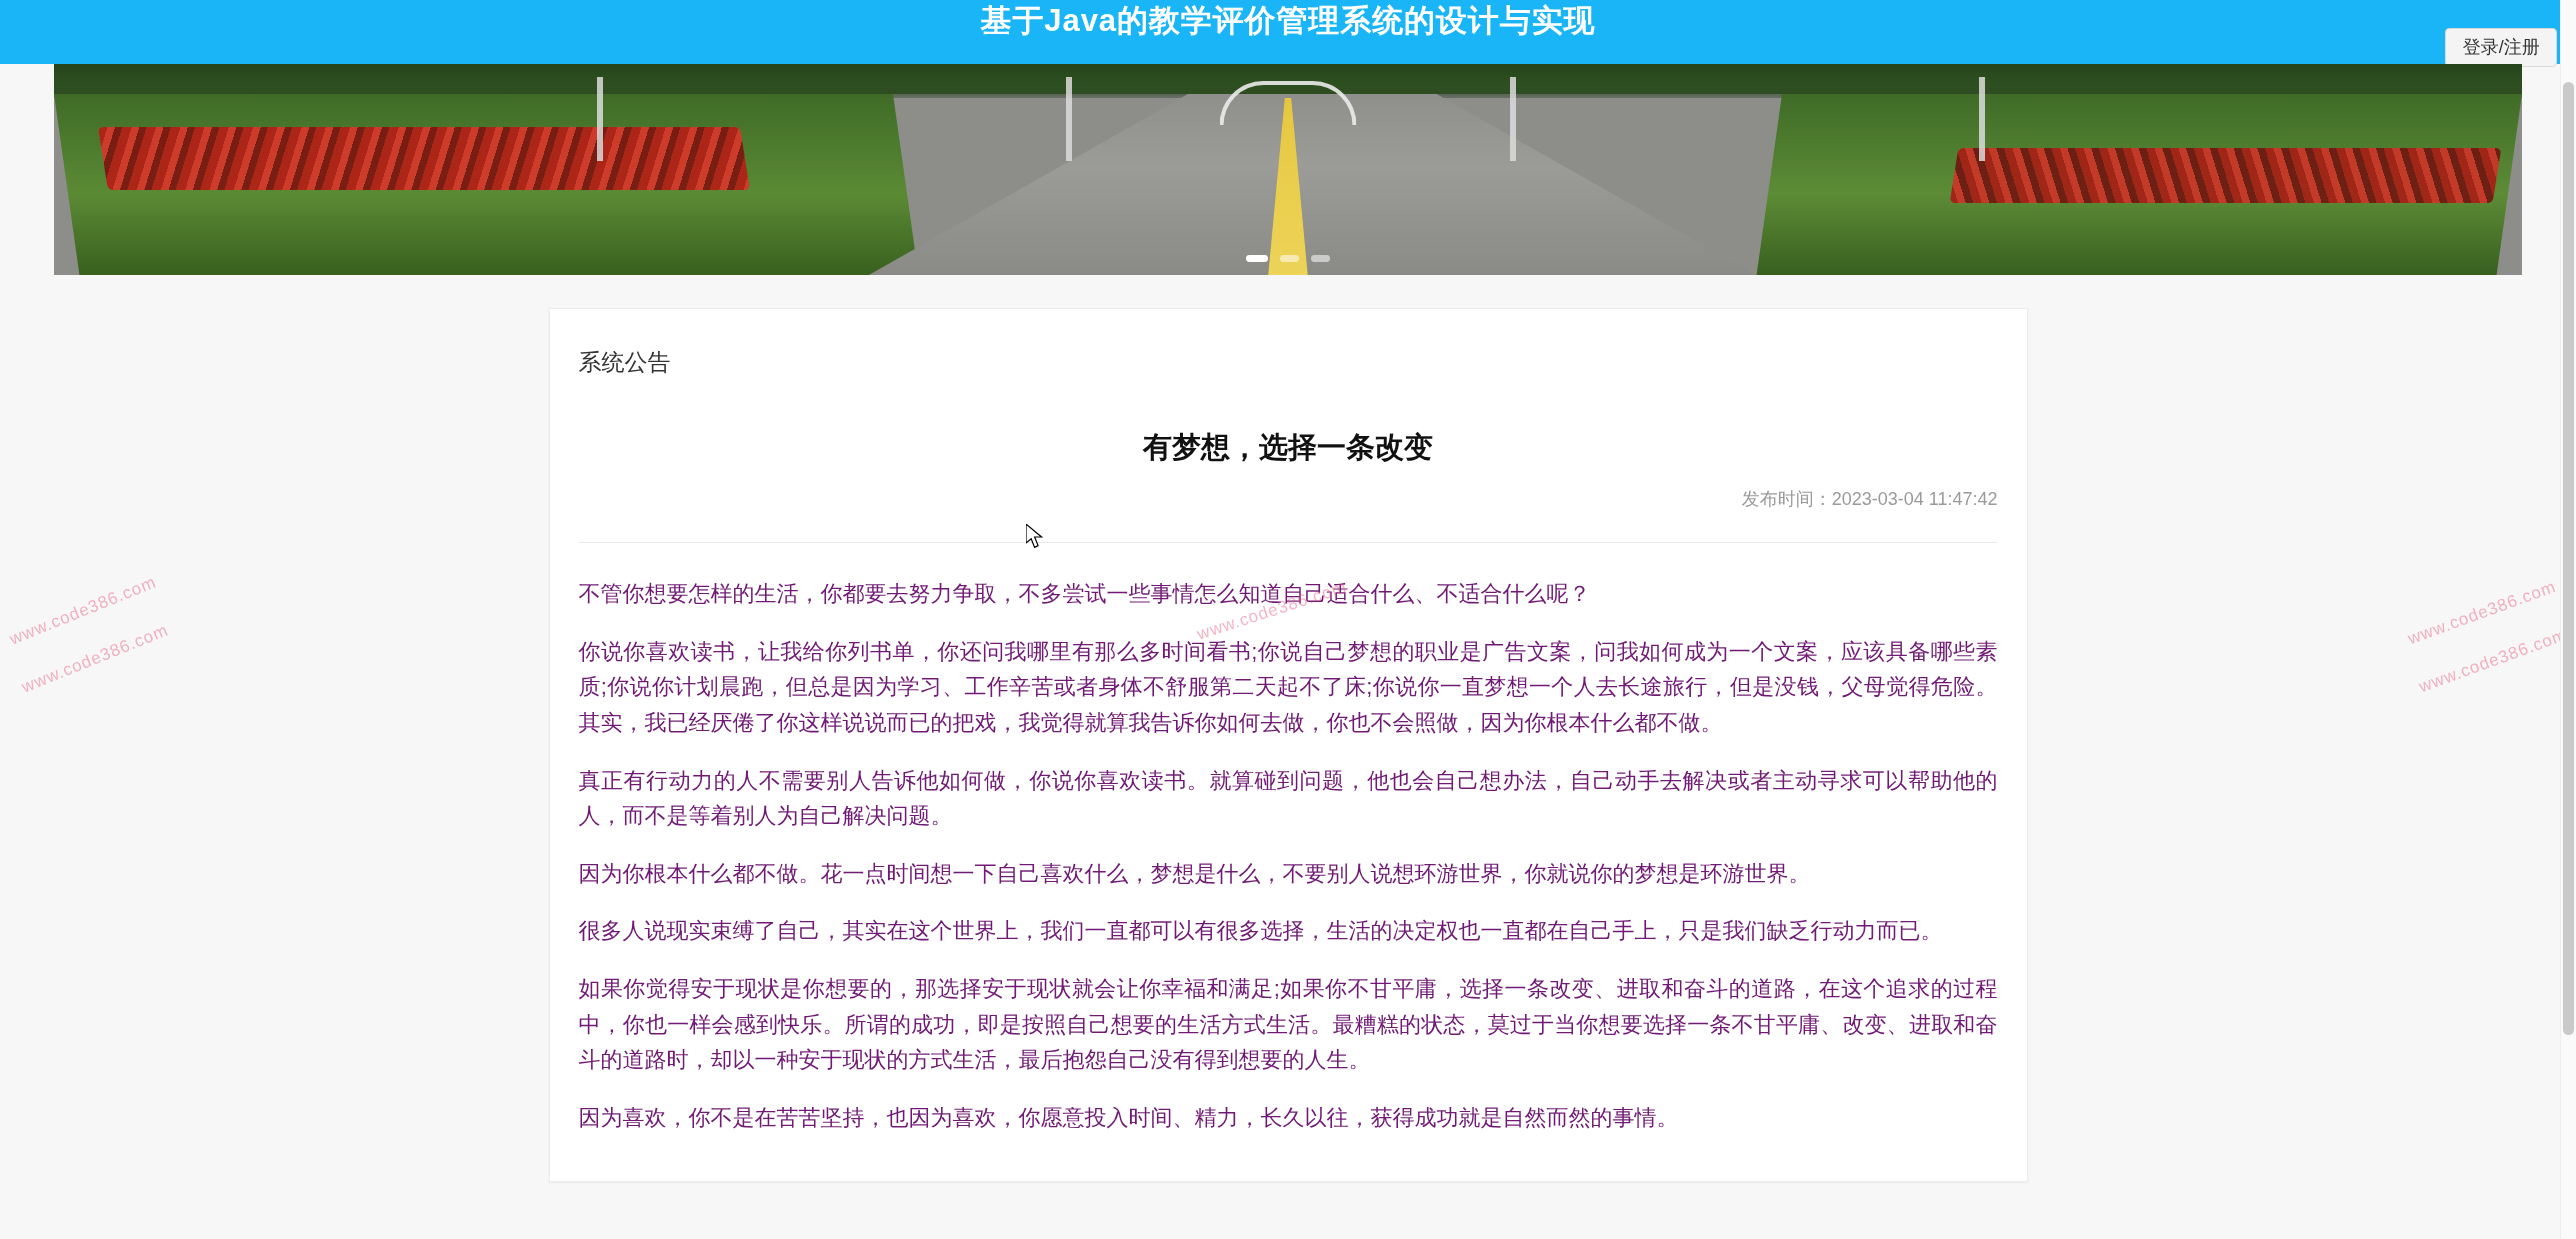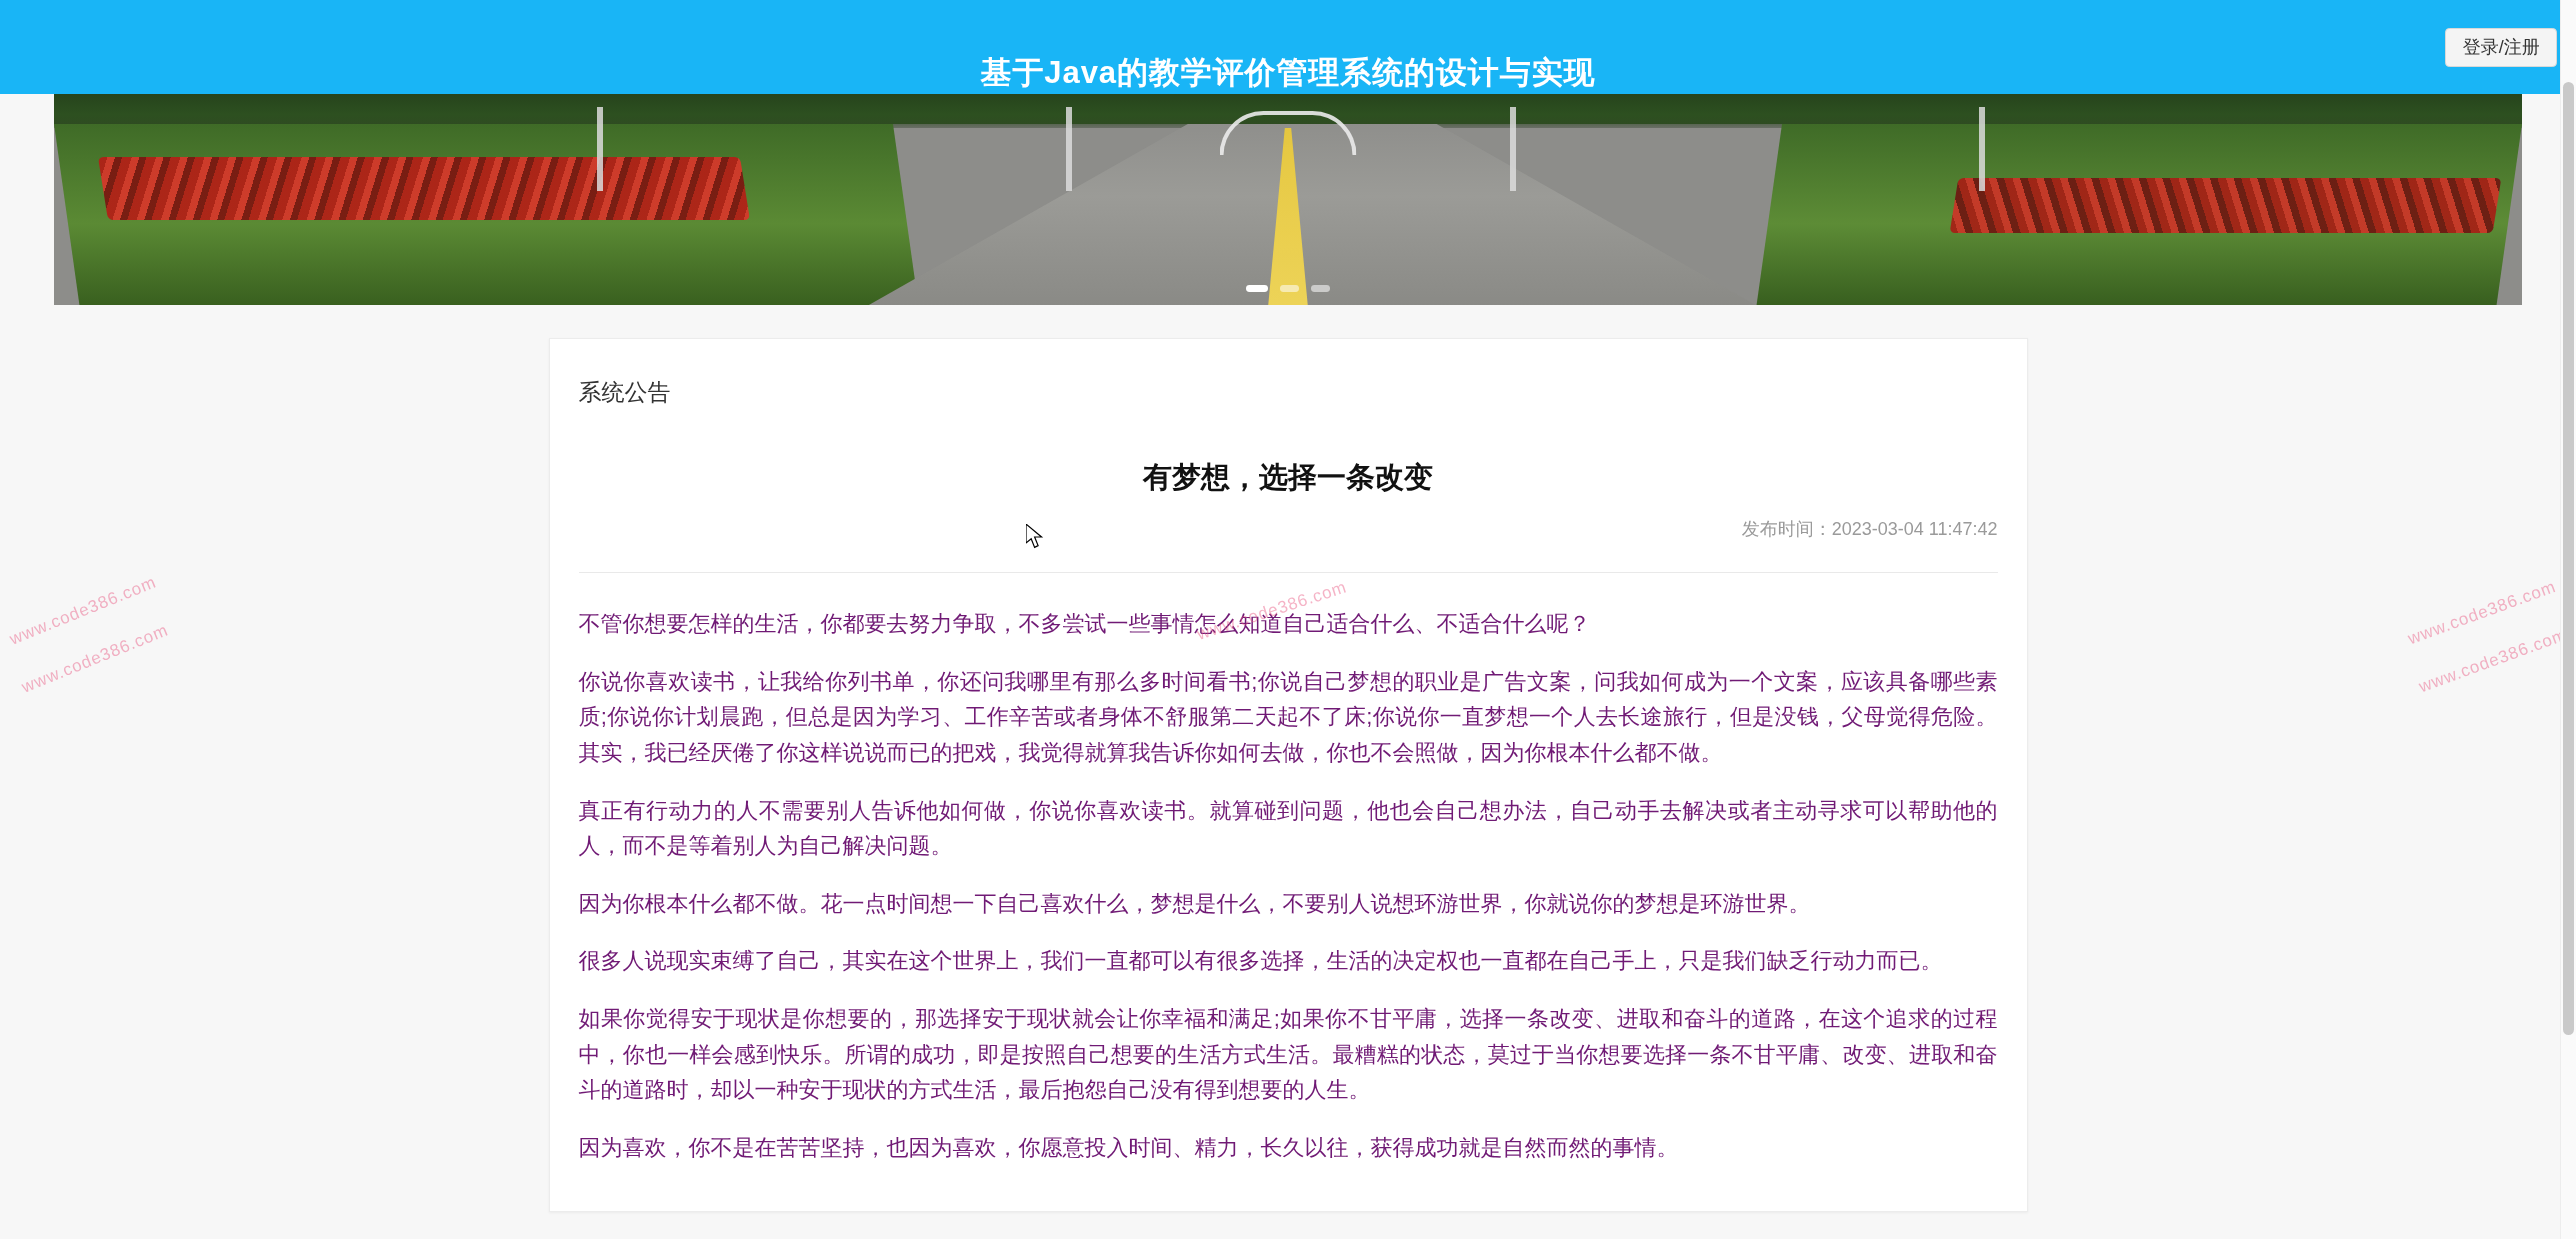--- a/index.html
+++ b/index.html
@@ -16,24 +16,24 @@
   }
   .page {
     width: 2576px;
     min-height: 1239px;
     background: #f7f7f7;
     position: relative;
   }
 
   
   .header {
-    height: 94px;
+    height: 64px;
     background: #19b5f6;
     display: flex;
-    align-items: flex-end;
+    align-items: flex-start;
     justify-content: center;
     position: relative;
   }
   .header-title {
     color: #ffffff;
     font-size: 31px;
     font-weight: bold;
     letter-spacing: 0.9px;
   }
   .login-btn {

